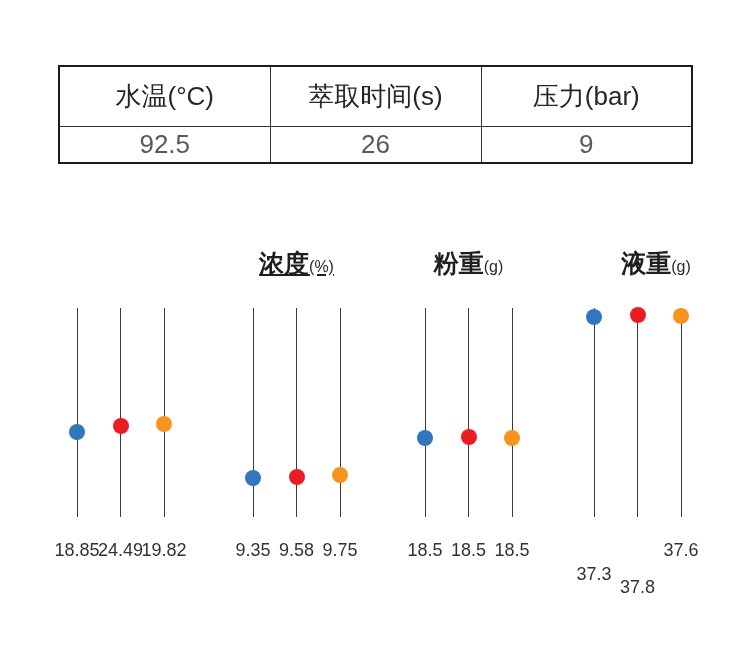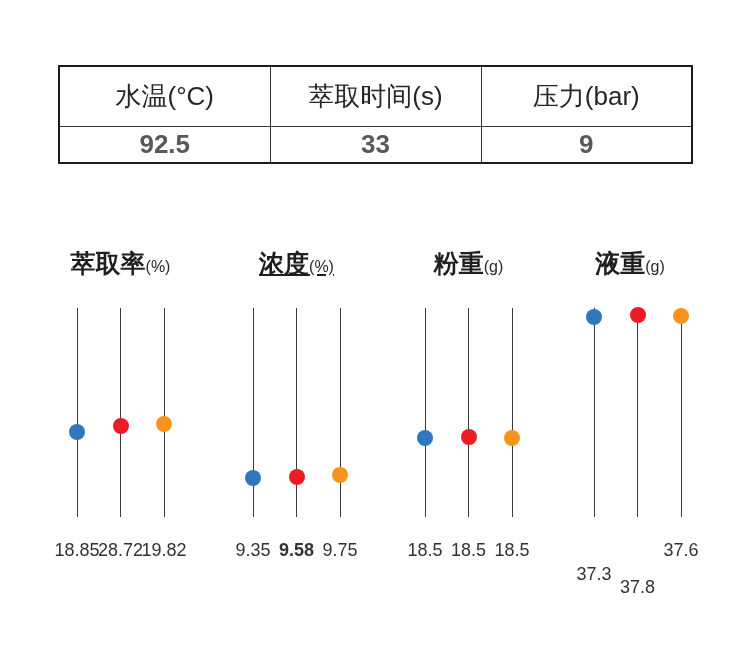--- a/index.html
+++ b/index.html
@@ -34,21 +34,21 @@
     padding: 0;
   }
   .params-table th {
     height: 59px;
     font-size: 26px;
     color: #262626;
   }
   .params-table td {
     height: 35px;
     font-size: 26px;
-    font-weight: 700;
+    font-weight: 400;
     color: #595959;
   }
   .params-table { border: 2px solid #1c1c1c; }
 
   
   #charts { position: absolute; left: 0; top: 0; width: 750px; height: 653px; }
   .chart-title {
     position: absolute;
     top: 247px;
     transform: translateX(-50%);
@@ -90,58 +90,57 @@
 
   <table class="params-table">
     <tbody>
       <tr>
         <th>水温(°C)</th>
         <th>萃取时间(s)</th>
         <th>压力(bar)</th>
       </tr>
       <tr>
         <td>92.5</td>
-        <td>33</td>
+        <td>26</td>
         <td>9</td>
       </tr>
     </tbody>
   </table>
 
   <div id="charts">
-      <div class="chart-title" style="left: 120.5px;"><span>萃取率</span><span class="unit">(%)</span></div>
       <div class="stem-line" style="left: 76.5px; top: 308px; height: 209px; background: rgb(58, 58, 58);"></div>
       <div class="data-dot" style="left: 69px; top: 424px; background: rgb(48, 119, 190);"></div>
       <div class="value-label" style="left: 77px;">18.85</div>
       <div class="stem-line" style="left: 120px; top: 308px; height: 209px; background: rgb(58, 58, 58);"></div>
       <div class="data-dot" style="left: 112.5px; top: 418px; background: rgb(236, 28, 36);"></div>
-      <div class="value-label" style="left: 120.5px;">28.72</div>
+      <div class="value-label" style="left: 120.5px;">24.49</div>
       <div class="stem-line" style="left: 163.5px; top: 308px; height: 209px; background: rgb(58, 58, 58);"></div>
       <div class="data-dot" style="left: 156px; top: 416px; background: rgb(247, 148, 29);"></div>
       <div class="value-label" style="left: 164px;">19.82</div>
       <div class="chart-title" style="left: 296.5px; text-decoration: underline;"><span>浓度</span><span class="unit">(%)</span></div>
       <div class="stem-line" style="left: 252.5px; top: 308px; height: 209px; background: rgb(58, 58, 58);"></div>
       <div class="data-dot" style="left: 245px; top: 470px; background: rgb(48, 119, 190);"></div>
       <div class="value-label" style="left: 253px;">9.35</div>
       <div class="stem-line" style="left: 296px; top: 308px; height: 209px; background: rgb(58, 58, 58);"></div>
       <div class="data-dot" style="left: 288.5px; top: 469px; background: rgb(236, 28, 36);"></div>
-      <div class="value-label" style="left: 296.5px; font-weight: bold;">9.58</div>
+      <div class="value-label" style="left: 296.5px;">9.58</div>
       <div class="stem-line" style="left: 339.5px; top: 308px; height: 209px; background: rgb(58, 58, 58);"></div>
       <div class="data-dot" style="left: 332px; top: 467px; background: rgb(247, 148, 29);"></div>
       <div class="value-label" style="left: 340px; text-align: right;">9.75</div>
       <div class="chart-title" style="left: 468.5px;"><span>粉重</span><span class="unit">(g)</span></div>
       <div class="stem-line" style="left: 424.5px; top: 308px; height: 209px; background: rgb(58, 58, 58);"></div>
       <div class="data-dot" style="left: 417px; top: 430px; background: rgb(48, 119, 190);"></div>
       <div class="value-label" style="left: 425px;">18.5</div>
       <div class="stem-line" style="left: 468px; top: 308px; height: 209px; background: rgb(58, 58, 58);"></div>
       <div class="data-dot" style="left: 460.5px; top: 429px; background: rgb(236, 28, 36);"></div>
       <div class="value-label" style="left: 468.5px;">18.5</div>
       <div class="stem-line" style="left: 511.5px; top: 308px; height: 209px; background: rgb(58, 58, 58);"></div>
       <div class="data-dot" style="left: 504px; top: 430px; background: rgb(247, 148, 29);"></div>
       <div class="value-label" style="left: 512px;">18.5</div>
-      <div class="chart-title" style="left: 630px;"><span>液重</span><span class="unit">(g)</span></div>
+      <div class="chart-title" style="left: 656px;"><span>液重</span><span class="unit">(g)</span></div>
       <div class="stem-line" style="left: 593.5px; top: 308px; height: 209px; background: rgb(58, 58, 58);"></div>
       <div class="data-dot" style="left: 586px; top: 309px; background: rgb(48, 119, 190);"></div>
       <div class="value-label" style="left: 594px; margin-top: 24px;">37.3</div>
       <div class="stem-line" style="left: 637px; top: 308px; height: 209px; background: rgb(58, 58, 58);"></div>
       <div class="data-dot" style="left: 629.5px; top: 307px; background: rgb(236, 28, 36);"></div>
       <div class="value-label" style="left: 637.5px; margin-top: 37px;">37.8</div>
       <div class="stem-line" style="left: 680.5px; top: 308px; height: 209px; background: rgb(58, 58, 58);"></div>
       <div class="data-dot" style="left: 673px; top: 308px; background: rgb(247, 148, 29);"></div>
       <div class="value-label" style="left: 681px; text-align: right;">37.6</div>
     </div>

